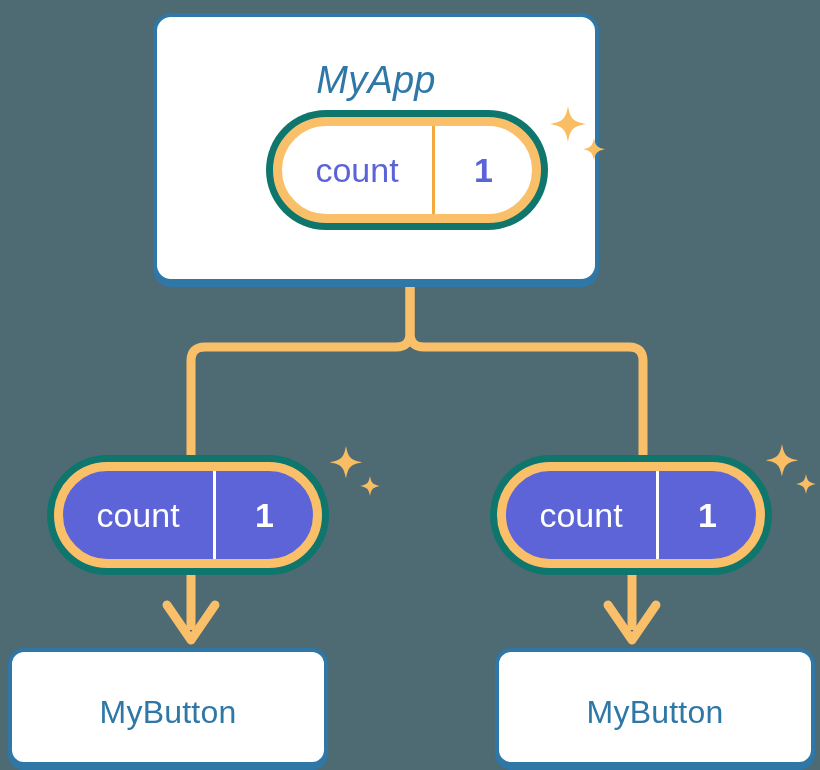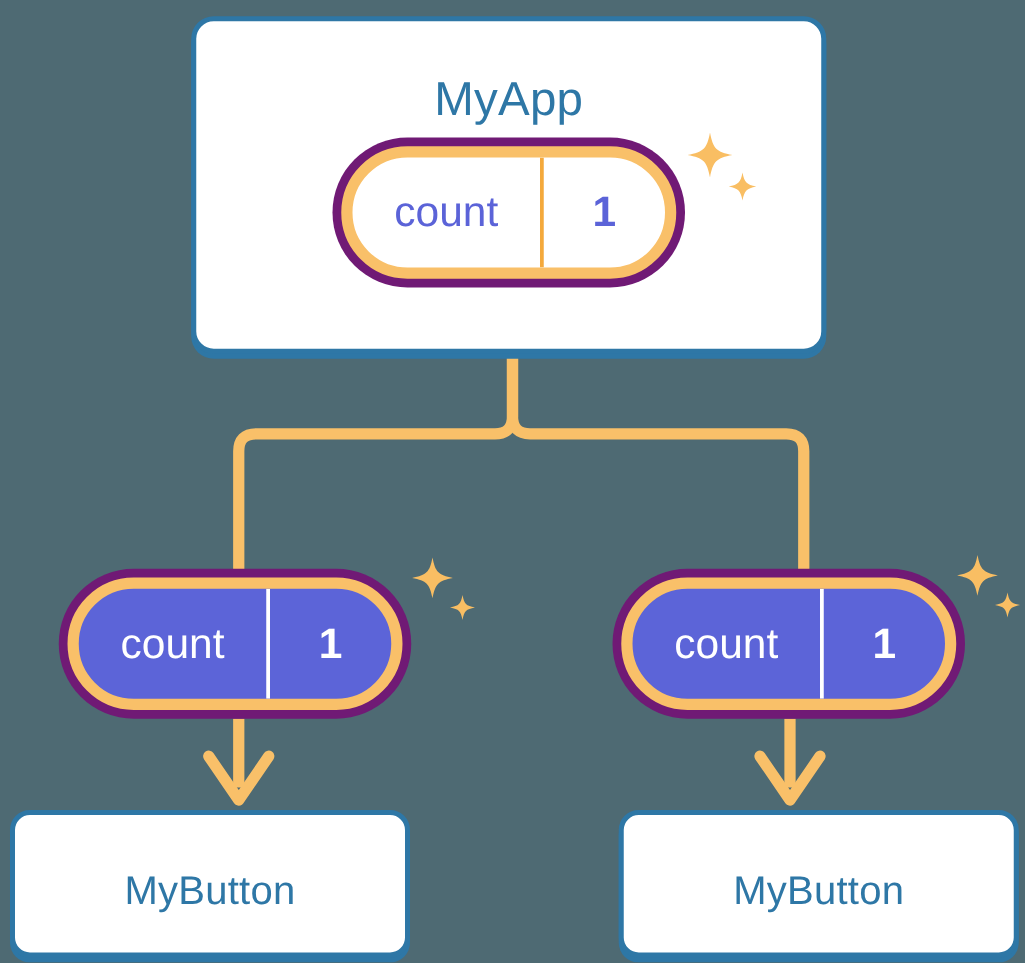--- a/index.html
+++ b/index.html
@@ -45,23 +45,24 @@
     text-align: center;
     color: #2E77A6;
     font-weight: 400;
     letter-spacing: 0.2px;
     white-space: nowrap;
   }
 
   #card-myapp {
     left: 153px;
     top: 13px;
-    width: 508px;
+    width: 446px;
     height: 270px;
     border-radius: 18px;
+    font-style: italic;
   }
   #card-myapp .card-title {
     top: 42px;
     font-size: 38px;
   }
 
   .card-mybutton {
     width: 320px;
     height: 118px;
     top: 648px;
@@ -71,21 +72,21 @@
   .card-mybutton .card-title {
     top: 42px;
     font-size: 32px;
   }
 
   
   .pill {
     position: absolute;
     box-sizing: border-box;
     border-radius: 999px;
-    background: #701a75;                 
+    background: #0f766e;                 
     padding: 7px;
     display: flex;
   }
   .pill-ring {
     flex: 1 1 auto;
     box-sizing: border-box;
     border: 9px solid #F9C069;           
     border-radius: 999px;
     display: flex;
     align-items: stretch;

